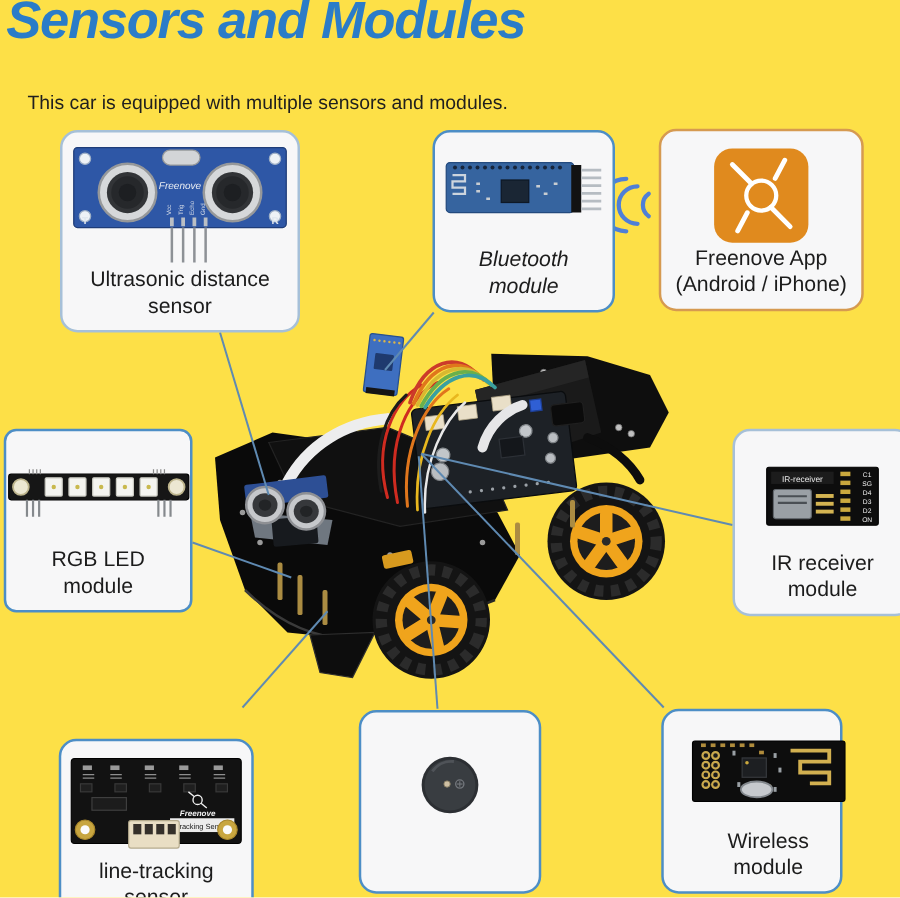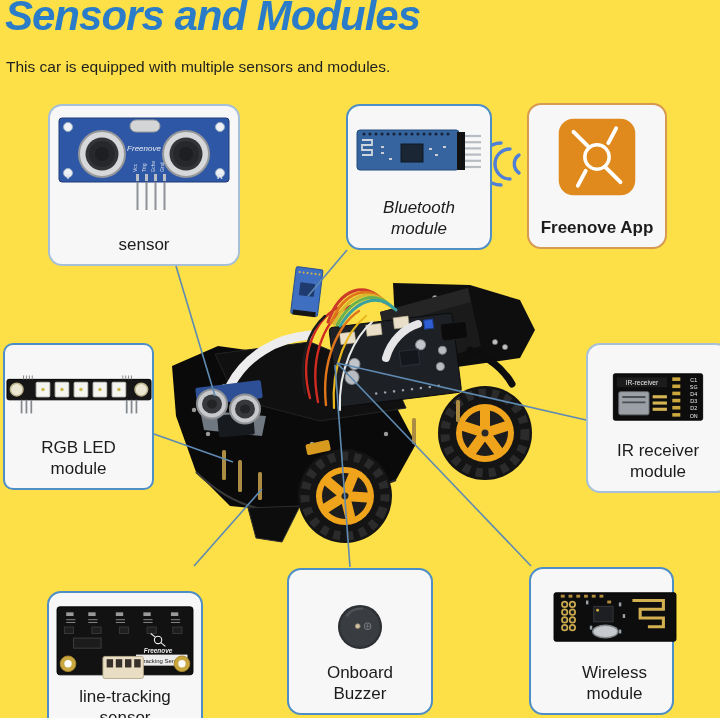--- a/index.html
+++ b/index.html
@@ -1,29 +1,29 @@
 <!DOCTYPE html>
 <html style="--title: #2b7cc8; --text: #1f1f1f; --card-bg: #f7f7f8; --border-blue: #4d8ec6; --border-light: #a6c0d8; --border-orange: #d69a50; --connector-line: #5f8ab2; --wave-blue: #4f7fd6; --wheel-yellow: #f0a41c; --app-orange: #e08a1e;"><head>
 <meta charset="utf-8">
 <style>
   html,body{margin:0;padding:0;background:#fff;}
   #stage{position:relative;width:720px;height:718px;background:#fde047;overflow:hidden;
          font-family:"Liberation Sans","DejaVu Sans",sans-serif;}
   .title{position:absolute;left:5px;top:-8px;margin:0;font-size:42px;font-weight:bold;
          font-style:italic;color:var(--title,#2b7cc8);letter-spacing:-1px;white-space:nowrap;}
-  .subtitle{position:absolute;left:6px;top:58px;margin:0;font-size:15.5px;color:var(--text,#1f1f1f);}
+  .subtitle{position:absolute;left:6px;top:58px;margin:16px;font-size:15.5px;color:var(--text,#1f1f1f);}
   .card{position:absolute;box-sizing:border-box;background:var(--card-bg,#f7f7f8);
         border:2px solid var(--border-blue,#4d8ec6);border-radius:14px;
         display:flex;flex-direction:column;align-items:center;justify-content:space-between;
         padding:10px 4px 9px 4px;z-index:3;}
   .card .label{font-size:17px;line-height:1.24;color:#1c1c1c;text-align:center;}
   .card .label span{display:block;}
   .c-ultrasonic{left:48px;top:104px;width:192px;height:162px;border-color:var(--border-light,#a6c0d8);}
   .c-bluetooth{left:346px;top:104px;width:146px;height:146px;font-style:italic;}
-  .c-app{left:527px;top:103px;width:140px;height:146px;border-color:var(--border-orange,#d69a50);font-weight:bold;}
+  .c-app{left:527px;top:103px;width:164px;height:146px;border-color:var(--border-orange,#d69a50);}
   .c-rgb{left:3px;top:343px;width:151px;height:147px;border-radius:10px;}
   .c-ir{left:586px;top:343px;width:144px;height:150px;border-color:var(--border-light,#a6c0d8);}
   .c-tracking{left:47px;top:591px;width:156px;height:148px;}
   .c-buzzer{left:287px;top:568px;width:146px;height:147px;}
   .c-wireless{left:529px;top:567px;width:145px;height:148px;padding-left:30px;}
   #car{position:absolute;left:160px;top:258px;width:420px;height:300px;z-index:1;}
   #overlay{position:absolute;left:0;top:0;width:720px;height:718px;z-index:2;pointer-events:none;}
   svg text{font-family:"Liberation Sans","DejaVu Sans",sans-serif;}
 </style>
 </head>
@@ -236,20 +236,21 @@
         <text transform="rotate(-90 108 56)" x="108" y="56">Gnd</text>
       </g>
       <g stroke="#8d9196" stroke-width="2">
         <line x1="81.5" y1="66" x2="81.5" y2="94"></line>
           <line x1="90.5" y1="66" x2="90.5" y2="94"></line>
         <line x1="99.5" y1="66" x2="99.5" y2="94"></line>
           <line x1="108.5" y1="66" x2="108.5" y2="94"></line>
       </g>
     </svg>
     <div class="label">
+      <span>Ultrasonic distance</span>
       <span>sensor</span>
     </div>
   </div>
 
   <div class="card c-bluetooth">
     <svg width="128" height="58" viewBox="0 0 128 58" style="margin-top:6px">
       <rect x="2" y="8" width="102" height="40" rx="3" fill="#36649f" stroke="#234a7e"></rect>
       <g fill="#17253c">
         <circle cx="9" cy="12" r="1.6"></circle>
           <circle cx="15" cy="12" r="1.6"></circle>
@@ -299,20 +300,21 @@
       <circle cx="46" cy="46" r="14" stroke="#ffffff" stroke-width="4" fill="none"></circle>
       <g stroke="#ffffff" stroke-width="4.5" stroke-linecap="round">
         <line x1="19" y1="17" x2="37" y2="35"></line>
         <line x1="68" y1="13" x2="59" y2="30"></line>
         <line x1="73" y1="75" x2="55" y2="57"></line>
         <line x1="24" y1="79" x2="33" y2="62"></line>
       </g>
     </svg>
     <div class="label">
       <span>Freenove App</span>
+      <span>(Android / iPhone)</span>
     </div>
   </div>
 
   <div class="card c-rgb">
     <svg width="146" height="52" viewBox="0 0 150 52" style="margin-top:12px">
       <rect x="1" y="12" width="148" height="21" rx="2" fill="#161616" stroke="#000"></rect>
       <circle cx="11" cy="22.5" r="6.5" fill="#ece7d2" stroke="#bdb48c" stroke-width="1.5"></circle>
       <circle cx="139" cy="22.5" r="6.5" fill="#ece7d2" stroke="#bdb48c" stroke-width="1.5"></circle>
       <g>
         <rect x="31" y="15" width="14" height="15" rx="1" fill="#f4f4f0" stroke="#c9c9c1"></rect>
@@ -449,24 +451,20 @@
       <circle cx="46" cy="46" r="29" fill="#2c2f33"></circle>
       <circle cx="46" cy="46" r="26" fill="#393d41"></circle>
       <path d="M28,32 A24,24 0 0 1 50,22" stroke="#55595e" stroke-width="3" fill="none" opacity="0.8"></path>
       <circle cx="43" cy="45" r="3.2" fill="#cfc0a4" stroke="#8f8468"></circle>
       <g stroke="#72767b" fill="none">
         <circle cx="56" cy="45" r="4.2" stroke-width="1.4"></circle>
         <line x1="53.2" y1="45" x2="58.8" y2="45" stroke-width="1.2"></line>
         <line x1="56" y1="42.2" x2="56" y2="47.8" stroke-width="1.2"></line>
       </g>
     </svg>
-    <div class="label">
-      <span>Onboard</span>
-      <span>Buzzer</span>
-    </div>
   </div>
 
   <div class="card c-wireless">
     <svg width="128" height="60" viewBox="0 0 132 62" style="margin-top:8px">
       <rect x="3" y="6" width="126" height="50" rx="2" fill="#0d0d0d" stroke="#000"></rect>
       <g fill="#b08c3c">
         <rect x="10" y="8" width="4" height="3"></rect>
           <rect x="18" y="8" width="4" height="3"></rect>
         <rect x="26" y="8" width="4" height="3"></rect>
           <rect x="34" y="8" width="4" height="3"></rect>

